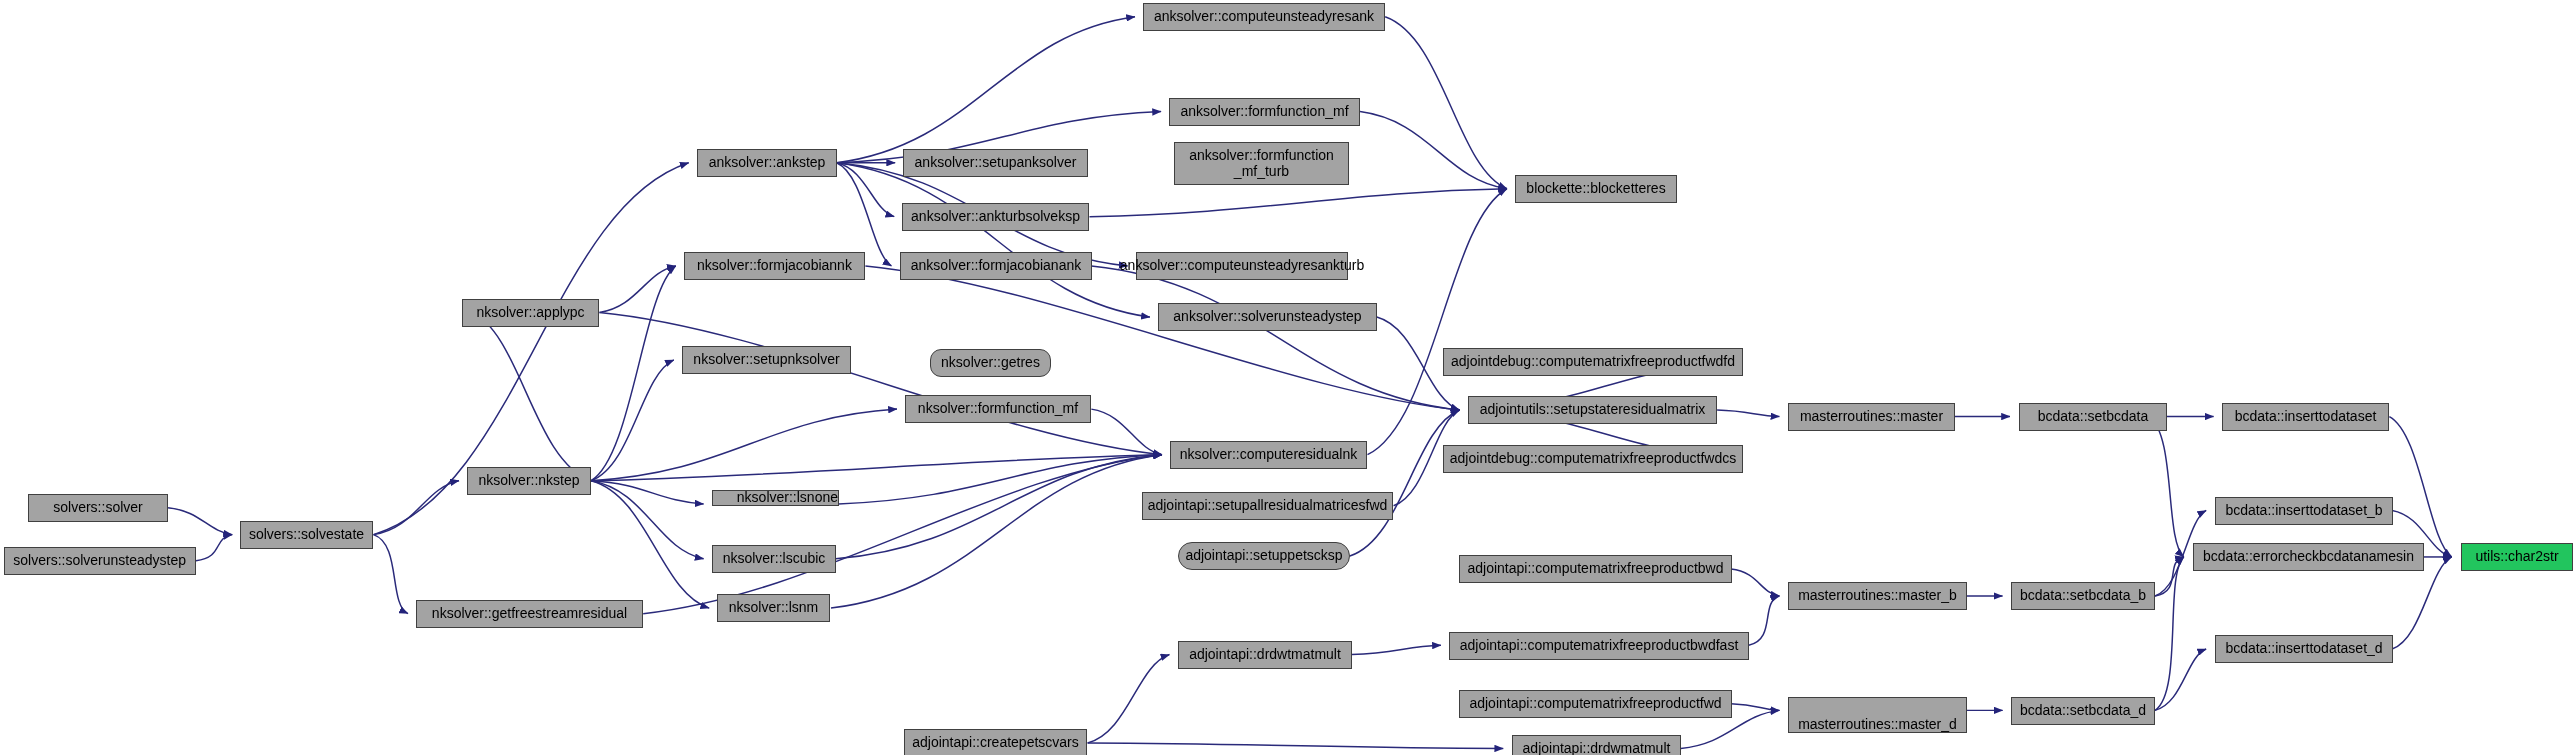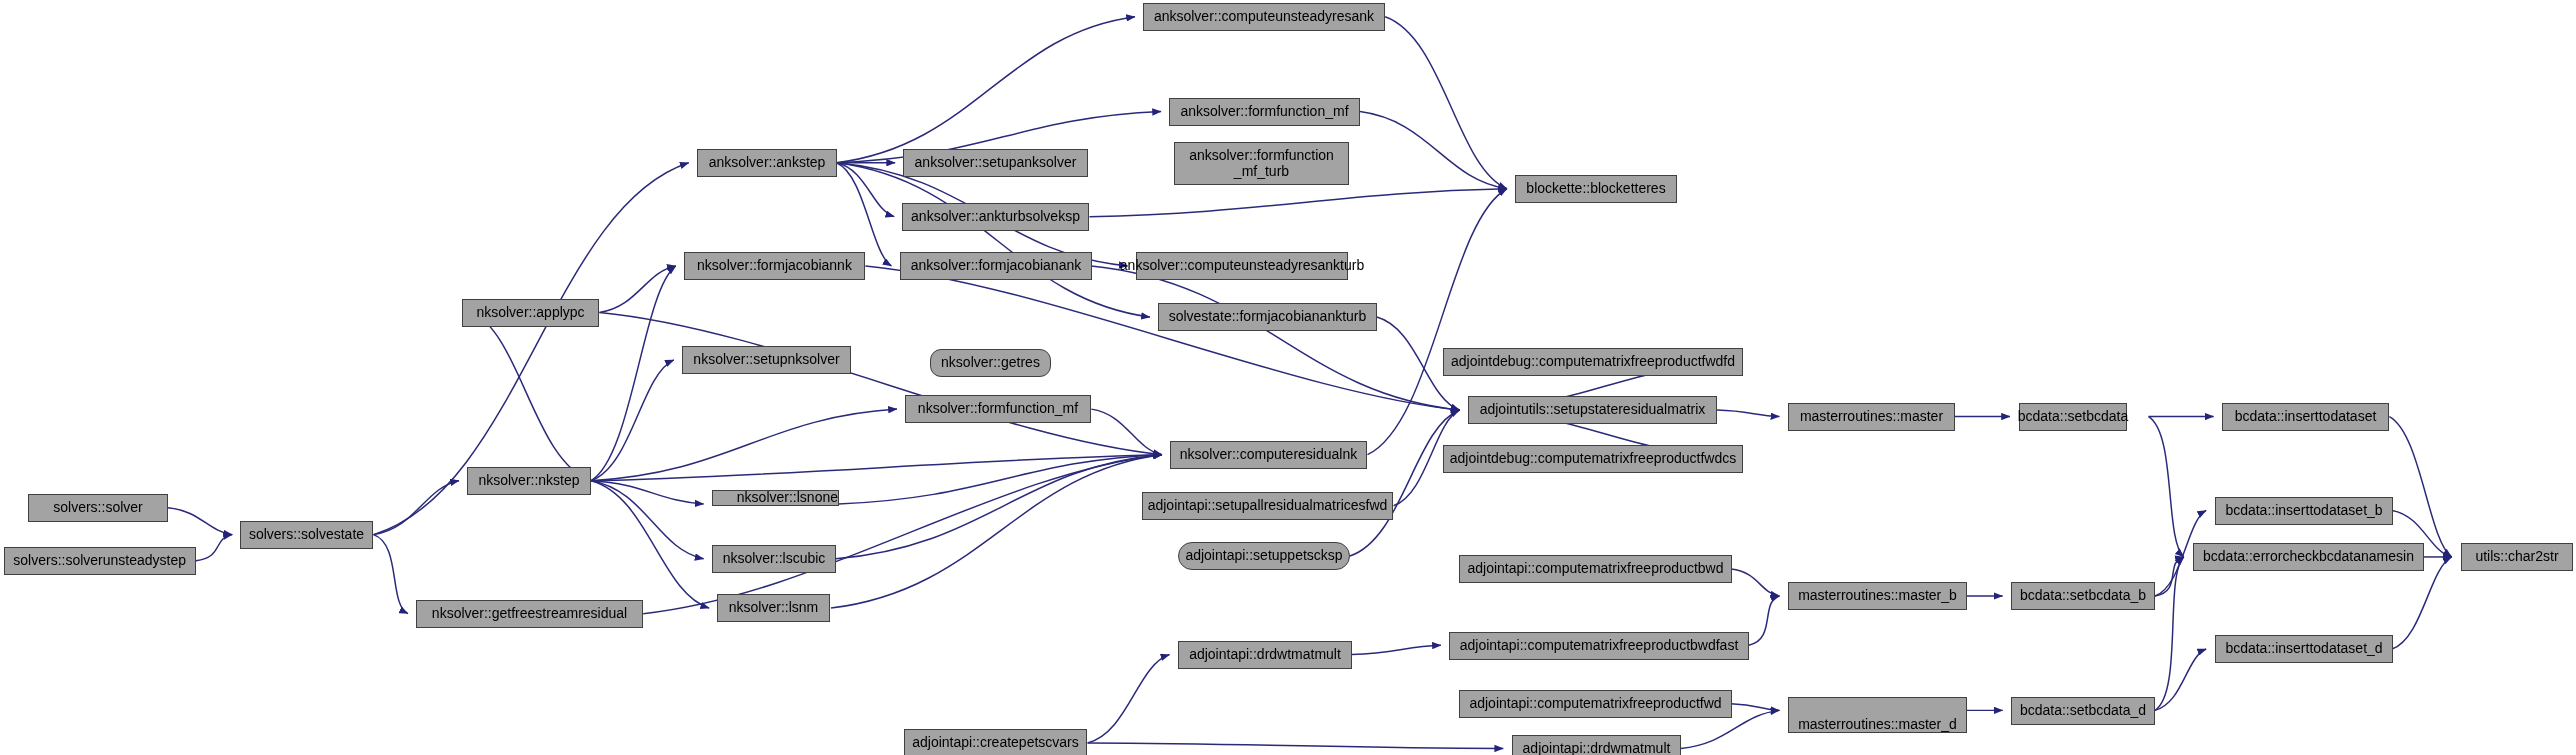--- a/index.html
+++ b/index.html
@@ -3,21 +3,21 @@
 <meta charset="utf-8">
 <style>
   html,body{margin:0;padding:0;background:#ffffff;}
   body{font-family:"Liberation Sans","DejaVu Sans",sans-serif;}
   #graph-root{position:relative;width:2576px;height:755px;background:#ffffff;overflow:hidden;}
   svg#edges{position:absolute;left:0;top:0;width:2576px;height:755px;}
   .node{position:absolute;box-sizing:border-box;border:0.9px solid #404040;background:#a3a3a3;
         display:flex;align-items:center;justify-content:center;text-align:center;
         font-size:14px;line-height:1.08;color:#000000;white-space:pre;
         font-family:"Liberation Sans","DejaVu Sans",sans-serif;}
-  .node.hl{background:#a3a3a3;}
+  .node.hl{background:#22c55e;}
   .node .lbl{pointer-events:none;}
 </style>
 </head>
 <body>
 
 <div id="graph-root">
   <svg id="edges" viewBox="0 0 2769 812" xmlns="http://www.w3.org/2000/svg">
     <defs>
       <marker id="ah" markerWidth="10" markerHeight="8" refX="9.5" refY="4" orient="auto" markerUnits="userSpaceOnUse">
         <path d="M0,0 L10,4 L0,8 z" fill="#23237a"></path>
@@ -92,21 +92,21 @@
       <div class="node" style="left: 697px; top: 149px; width: 140px; height: 28px;"><span class="lbl">anksolver::ankstep</span></div>
       <div class="node" style="left: 903px; top: 149px; width: 185px; height: 28px;"><span class="lbl">anksolver::setupanksolver</span></div>
       <div class="node" style="left: 902px; top: 203px; width: 187px; height: 28px;"><span class="lbl">anksolver::ankturbsolveksp</span></div>
       <div class="node" style="left: 1143px; top: 2.8px; width: 242px; height: 28px;"><span class="lbl">anksolver::computeunsteadyresank</span></div>
       <div class="node" style="left: 1169px; top: 98px; width: 191px; height: 28px;"><span class="lbl">anksolver::formfunction_mf</span></div>
       <div class="node" style="left: 1174px; top: 142px; width: 175px; height: 43px;"><span class="lbl">anksolver::formfunction
 _mf_turb</span></div>
       <div class="node" style="left: 1515px; top: 175px; width: 162px; height: 28px;"><span class="lbl">blockette::blocketteres</span></div>
       <div class="node" style="left: 900px; top: 252px; width: 192px; height: 28px;"><span class="lbl">anksolver::formjacobianank</span></div>
       <div class="node" style="left: 1136px; top: 252px; width: 212px; height: 28px;"><span class="lbl">anksolver::computeunsteadyresankturb</span></div>
-      <div class="node" style="left: 1158px; top: 303px; width: 219px; height: 28px;"><span class="lbl">solvestate::formjacobianankturb</span></div>
+      <div class="node" style="left: 1158px; top: 303px; width: 219px; height: 28px;"><span class="lbl">anksolver::solverunsteadystep</span></div>
       <div class="node" style="left: 684px; top: 252px; width: 181px; height: 28px;"><span class="lbl">nksolver::formjacobiannk</span></div>
       <div class="node" style="left: 462px; top: 299px; width: 137px; height: 28px;"><span class="lbl">nksolver::applypc</span></div>
       <div class="node" style="left: 682px; top: 346px; width: 169px; height: 28px;"><span class="lbl">nksolver::setupnksolver</span></div>
       <div class="node" style="left: 930px; top: 349px; width: 121px; height: 28px; border-radius: 11px;"><span class="lbl">nksolver::getres</span></div>
       <div class="node" style="left: 905px; top: 395px; width: 186px; height: 28px;"><span class="lbl">nksolver::formfunction_mf</span></div>
       <div class="node" style="left: 467px; top: 467px; width: 124px; height: 28px;"><span class="lbl">nksolver::nkstep</span></div>
       <div class="node" style="left: 712px; top: 490px; width: 127px; height: 16px; justify-content: flex-end;"><span class="lbl">nksolver::lsnone</span></div>
       <div class="node" style="left: 712px; top: 545px; width: 124px; height: 28px;"><span class="lbl">nksolver::lscubic</span></div>
       <div class="node" style="left: 717px; top: 594px; width: 113px; height: 28px;"><span class="lbl">nksolver::lsnm</span></div>
       <div class="node" style="left: 416px; top: 600px; width: 227px; height: 28px;"><span class="lbl">nksolver::getfreestreamresidual</span></div>
@@ -118,21 +118,21 @@
       <div class="node" style="left: 1443px; top: 445px; width: 300px; height: 28px;"><span class="lbl">adjointdebug::computematrixfreeproductfwdcs</span></div>
       <div class="node" style="left: 1459px; top: 555px; width: 273px; height: 28px;"><span class="lbl">adjointapi::computematrixfreeproductbwd</span></div>
       <div class="node" style="left: 1178px; top: 641px; width: 174px; height: 28px;"><span class="lbl">adjointapi::drdwtmatmult</span></div>
       <div class="node" style="left: 1449px; top: 632px; width: 300px; height: 28px;"><span class="lbl">adjointapi::computematrixfreeproductbwdfast</span></div>
       <div class="node" style="left: 1459px; top: 690px; width: 273px; height: 28px;"><span class="lbl">adjointapi::computematrixfreeproductfwd</span></div>
       <div class="node" style="left: 1512px; top: 735px; width: 169px; height: 28px;"><span class="lbl">adjointapi::drdwmatmult</span></div>
       <div class="node" style="left: 904px; top: 729px; width: 183px; height: 28px;"><span class="lbl">adjointapi::createpetscvars</span></div>
       <div class="node" style="left: 1788px; top: 403px; width: 167px; height: 28px;"><span class="lbl">masterroutines::master</span></div>
       <div class="node" style="left: 1788px; top: 582px; width: 179px; height: 28px;"><span class="lbl">masterroutines::master_b</span></div>
       <div class="node" style="left: 1788px; top: 697px; width: 179px; height: 36px; align-items: flex-end;"><span class="lbl">masterroutines::master_d</span></div>
-      <div class="node" style="left: 2019px; top: 403px; width: 108px; height: 28px;"><span class="lbl">bcdata::setbcdata</span></div>
+      <div class="node" style="left: 2019px; top: 403px; width: 148px; height: 28px;"><span class="lbl">bcdata::setbcdata</span></div>
       <div class="node" style="left: 2011px; top: 582px; width: 144px; height: 28px;"><span class="lbl">bcdata::setbcdata_b</span></div>
       <div class="node" style="left: 2011px; top: 697px; width: 144px; height: 28px;"><span class="lbl">bcdata::setbcdata_d</span></div>
       <div class="node" style="left: 2222px; top: 403px; width: 167px; height: 28px;"><span class="lbl">bcdata::inserttodataset</span></div>
       <div class="node" style="left: 2215px; top: 497px; width: 178px; height: 28px;"><span class="lbl">bcdata::inserttodataset_b</span></div>
       <div class="node" style="left: 2193px; top: 543px; width: 231px; height: 28px;"><span class="lbl">bcdata::errorcheckbcdatanamesin</span></div>
       <div class="node" style="left: 2215px; top: 635px; width: 178px; height: 28px;"><span class="lbl">bcdata::inserttodataset_d</span></div>
       <div class="node hl" style="left: 2461px; top: 543px; width: 112px; height: 28px;"><span class="lbl">utils::char2str</span></div>
     </div>
 </div>
 

